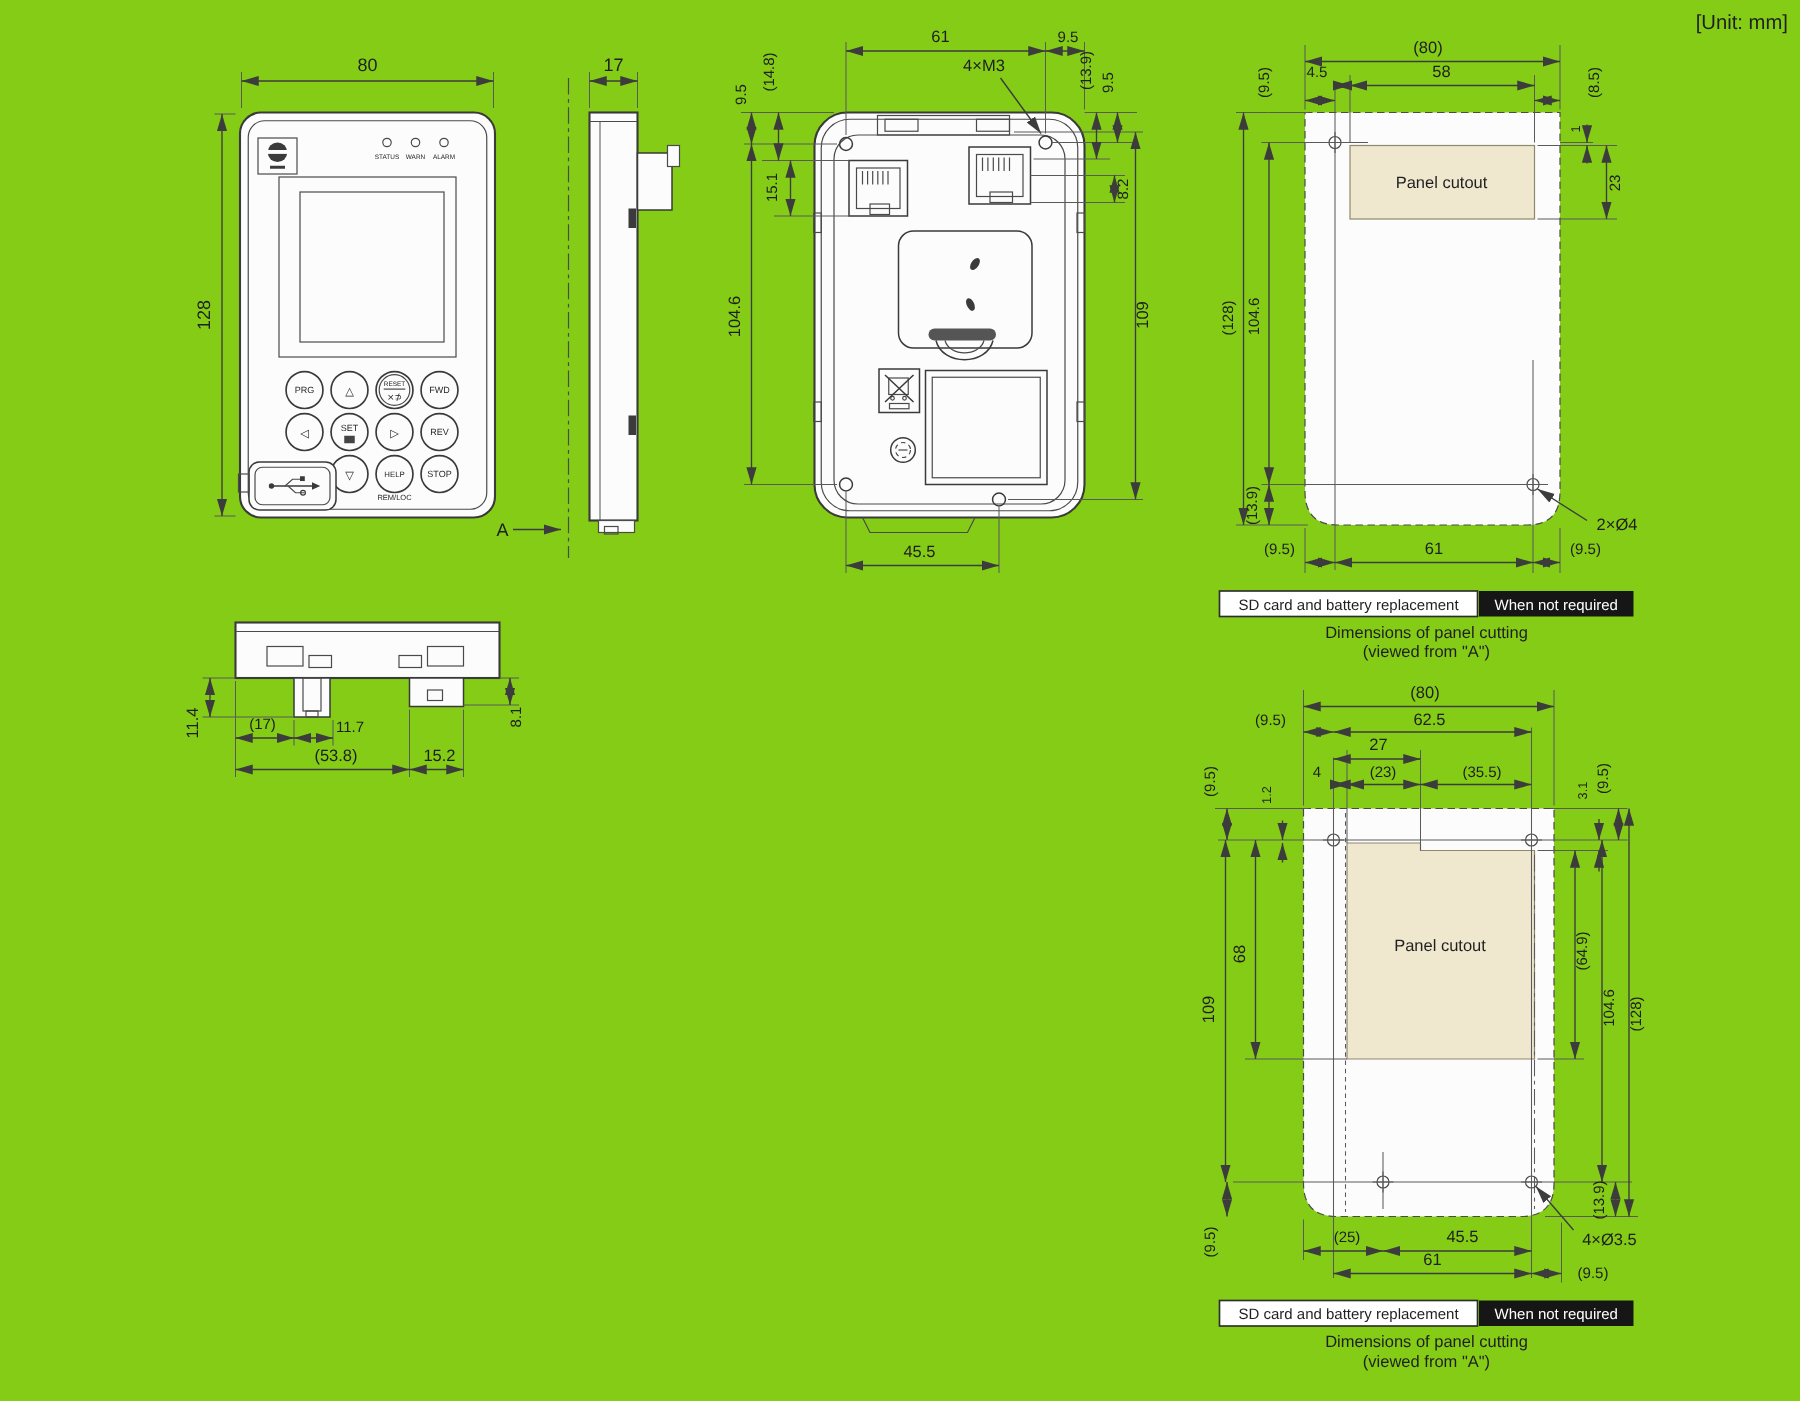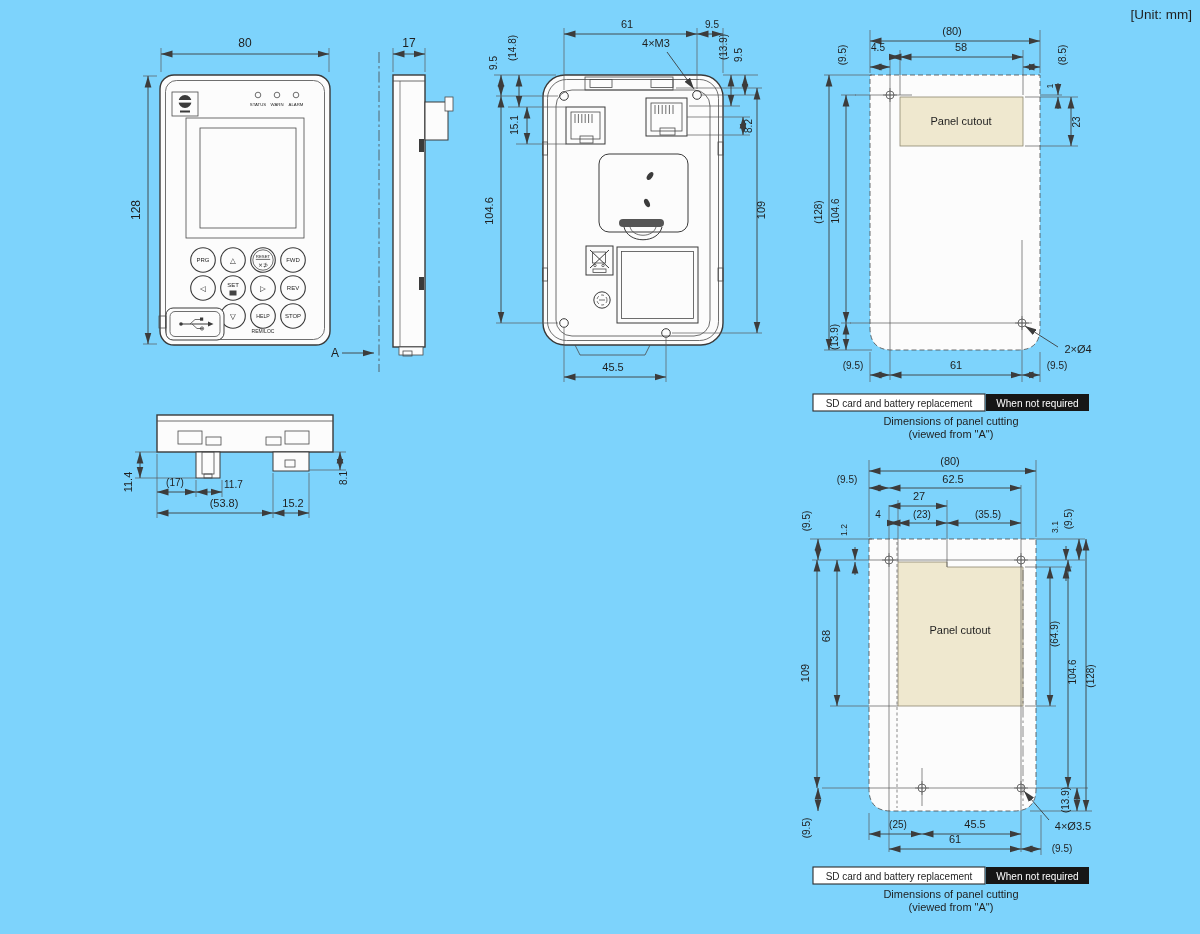--- a/index.html
+++ b/index.html
@@ -1,16 +1,16 @@
 <!DOCTYPE html>
 <html><head>
 <meta charset="utf-8">
 <style>
   html,body{margin:0;padding:0;background:#e8e8e8;}
-  #canvas{position:relative;width:1200px;height:934px;background:#7dd3fc;overflow:hidden;}
+  #canvas{position:relative;width:1200px;height:934px;background:#84cc16;overflow:hidden;}
   svg text{font-family:"Liberation Sans",sans-serif;fill:#1f1f1f;}
   .t13{font-size:13.5px}.t12{font-size:12px}.t11{font-size:11px}.t10{font-size:10px}.t9{font-size:8.5px}
   .t6{font-size:6px}.t55{font-size:5.2px}.t5{font-size:5px}.t4{font-size:4.3px}
   .tri{font-family:"DejaVu Sans",sans-serif;font-size:7.5px}
   .tri2{font-family:"DejaVu Sans",sans-serif;font-size:6px}
   .mid{text-anchor:middle}.end{text-anchor:end}
   .ln{fill:none;stroke:#3a3a3a;stroke-width:1.4}
   .l1{fill:none;stroke:#3a3a3a;stroke-width:1}
   .l08{fill:none;stroke:#4a4a4a;stroke-width:.8}
   .ext{fill:none;stroke:#5a5a5a;stroke-width:.7}

